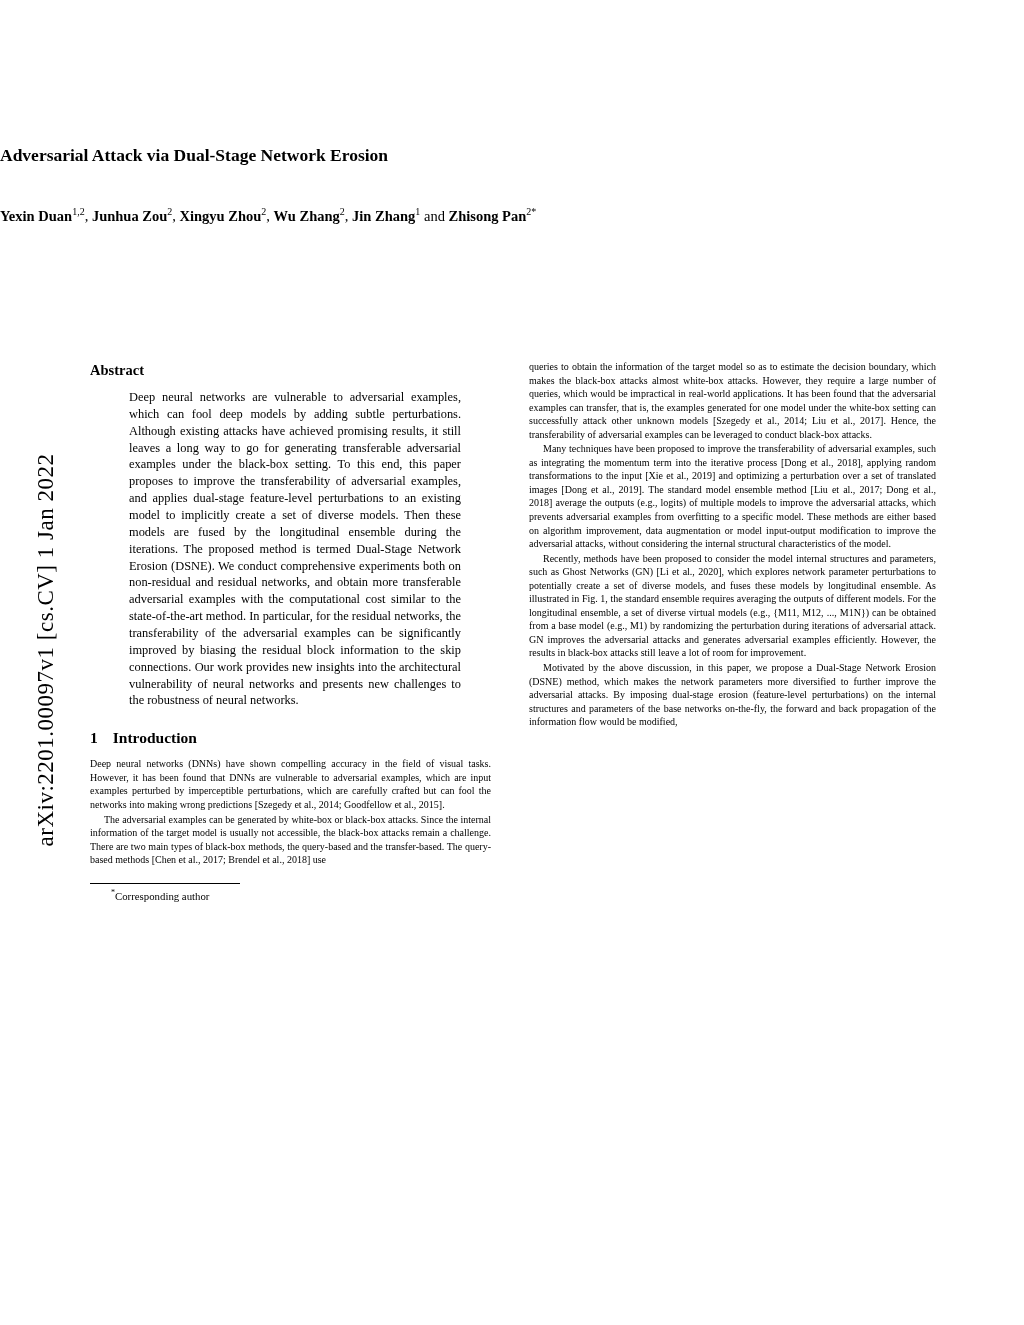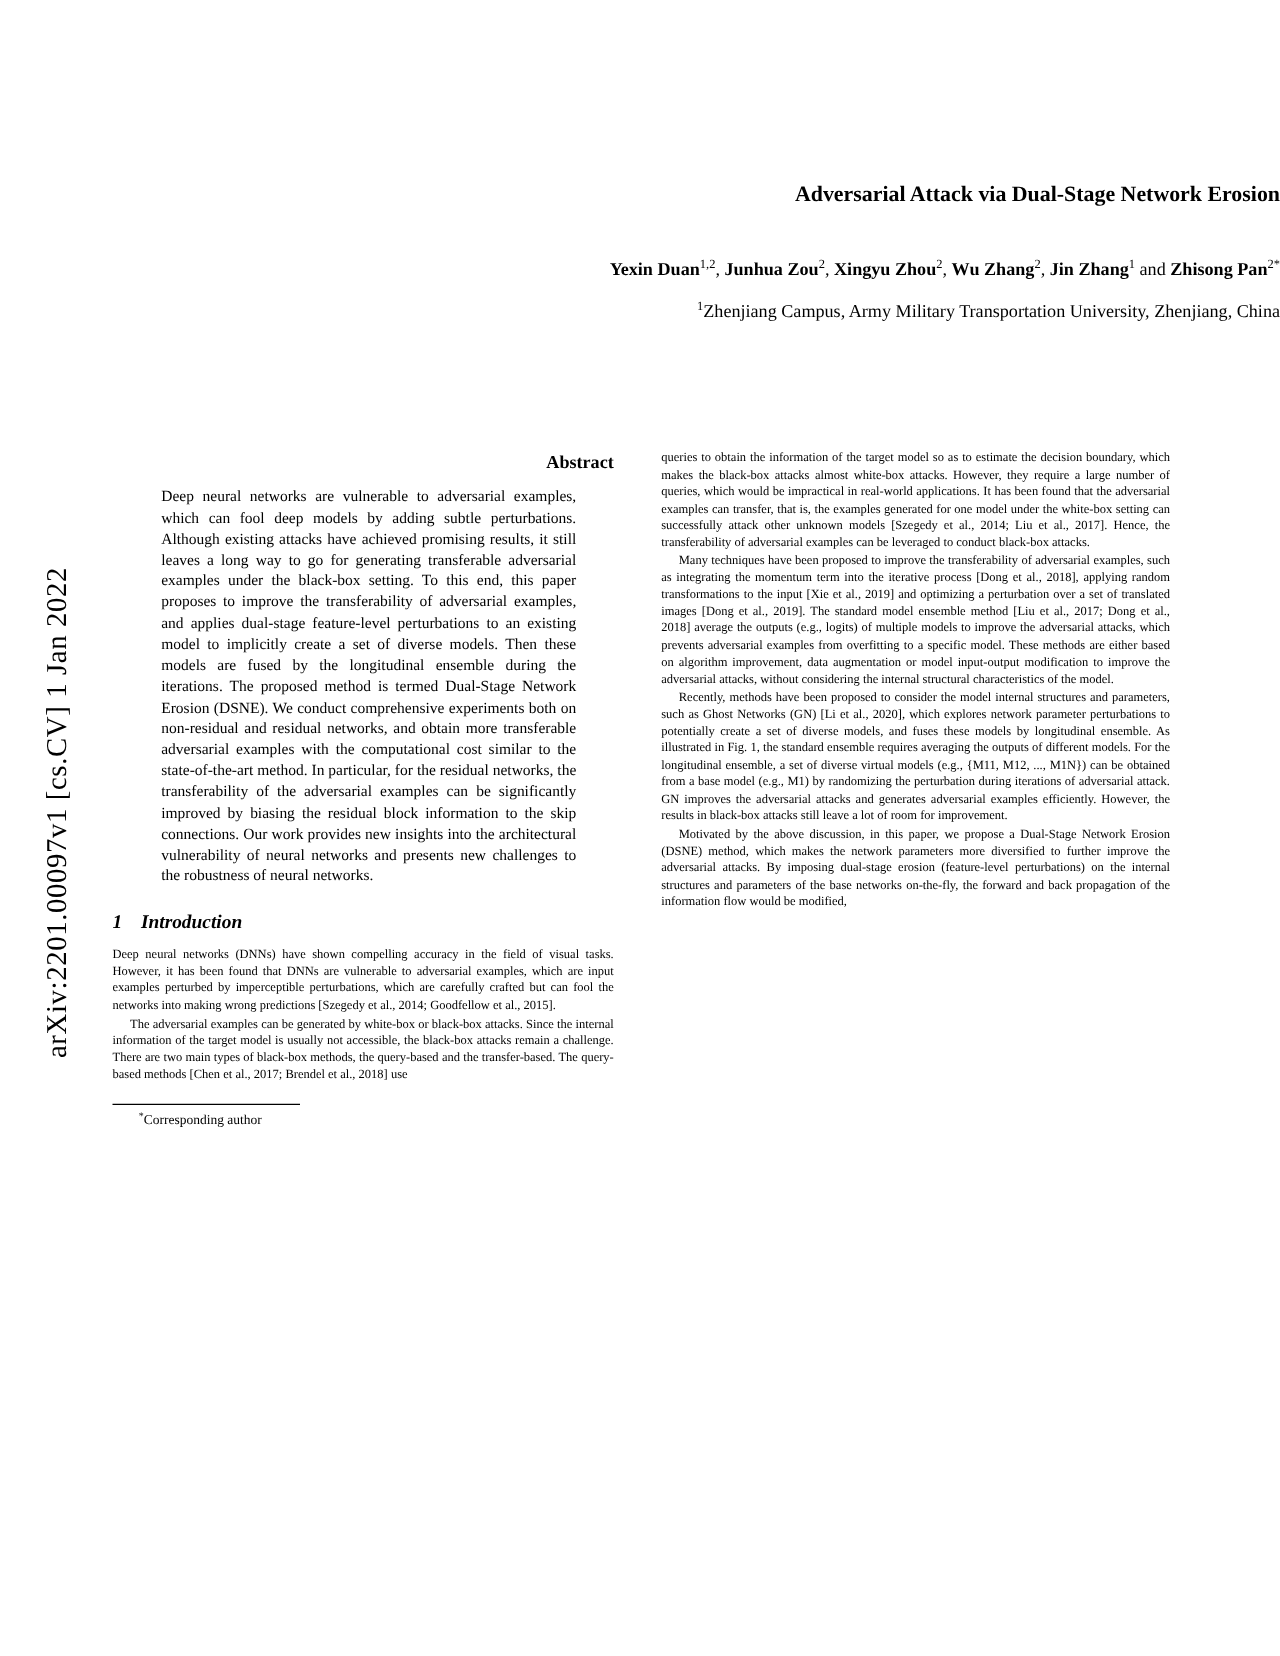--- a/index.html
+++ b/index.html
@@ -20,21 +20,21 @@
     top: 650px;
     transform: translate(-50%, -50%) rotate(-90deg);
     transform-origin: center center;
     white-space: nowrap;
     font-size: 23px;
     letter-spacing: 0.5px;
     color: #000000;
   }
 
   
-  .header { padding-top: 145px; text-align: right; }
+  .header { padding-top: 145px; text-align: left; }
   .title {
     margin: 0 0 40px 0;
     font-size: 17.5px;
     font-weight: bold;
   }
   .authors { font-size: 14.5px; margin-bottom: 13px; }
   .authors .author-name { font-weight: bold; }
   .authors sup { font-size: 10px; }
   .authors .conj { font-weight: normal; }
   .affiliations { font-size: 14.5px; line-height: 1.65; }
@@ -50,35 +50,34 @@
     gap: 38px;
   }
   .col { flex: 0 0 auto; }
   .col.left  { width: 401px; }
   .col.right { width: 407px; }
 
   .abstract-heading {
     margin: 2px 0 10px 0;
     font-size: 14.5px;
     font-weight: bold;
-    text-align: right;
+    text-align: left;
   }
   .abstract-body { padding: 0 24px 0 33px; }
   .abstract-body p {
     margin: 6px;
     font-size: 12.4px;
     line-height: 1.36;
     text-align: justify;
   }
 
   .section-heading {
     margin: 20px 0 10px 0;
     font-size: 15.5px;
     font-weight: bold;
-    font-style: italic;
   }
   .section-heading .sec-num { margin-right: 15px; }
 
   .para {
     margin: 0;
     font-size: 10px;
     line-height: 1.355;
     text-align: justify;
   }
   .para + .para { margin-top: 1px; }
@@ -102,21 +101,20 @@
 <body>
 
 <div class="page">
 
   <div class="arxiv-strip">arXiv:2201.00097v1  [cs.CV]  1 Jan 2022</div>
 
   <div class="header">
     <h1 class="title">Adversarial Attack via Dual-Stage Network Erosion</h1>
     <div class="authors" id="authors"><span class="author-name">Yexin Duan</span><sup>1,2</sup><span>, </span><span class="author-name">Junhua Zou</span><sup>2</sup><span>, </span><span class="author-name">Xingyu Zhou</span><sup>2</sup><span>, </span><span class="author-name">Wu Zhang</span><sup>2</sup><span>, </span><span class="author-name">Jin Zhang</span><sup>1</sup><span class="conj"> and </span><span class="author-name">Zhisong Pan</span><sup>2*</sup></div>
     <div class="affiliations" id="affiliations">
-        <div><sup>1</sup><span>Zhenjiang Campus, Army Military Transportation University, Zhenjiang, China</span></div>
       </div>
   </div>
 
   <div class="columns">
 
     <div class="col left">
       <h2 class="abstract-heading">Abstract</h2>
       <div class="abstract-body">
         <p>Deep neural networks are vulnerable to adversarial examples, which can fool deep models by adding subtle perturbations. Although existing attacks have achieved promising results, it still leaves a long way to go for generating transferable adversarial examples under the black-box setting. To this end, this paper proposes to improve the transferability of adversarial examples, and applies dual-stage feature-level perturbations to an existing model to implicitly create a set of diverse models. Then these models are fused by the longitudinal ensemble during the iterations. The proposed method is termed Dual-Stage Network Erosion (DSNE). We conduct comprehensive experiments both on non-residual and residual networks, and obtain more transferable adversarial examples with the computational cost similar to the state-of-the-art method. In particular, for the residual networks, the transferability of the adversarial examples can be significantly improved by biasing the residual block information to the skip connections. Our work provides new insights into the architectural vulnerability of neural networks and presents new challenges to the robustness of neural networks.</p>
       </div>

